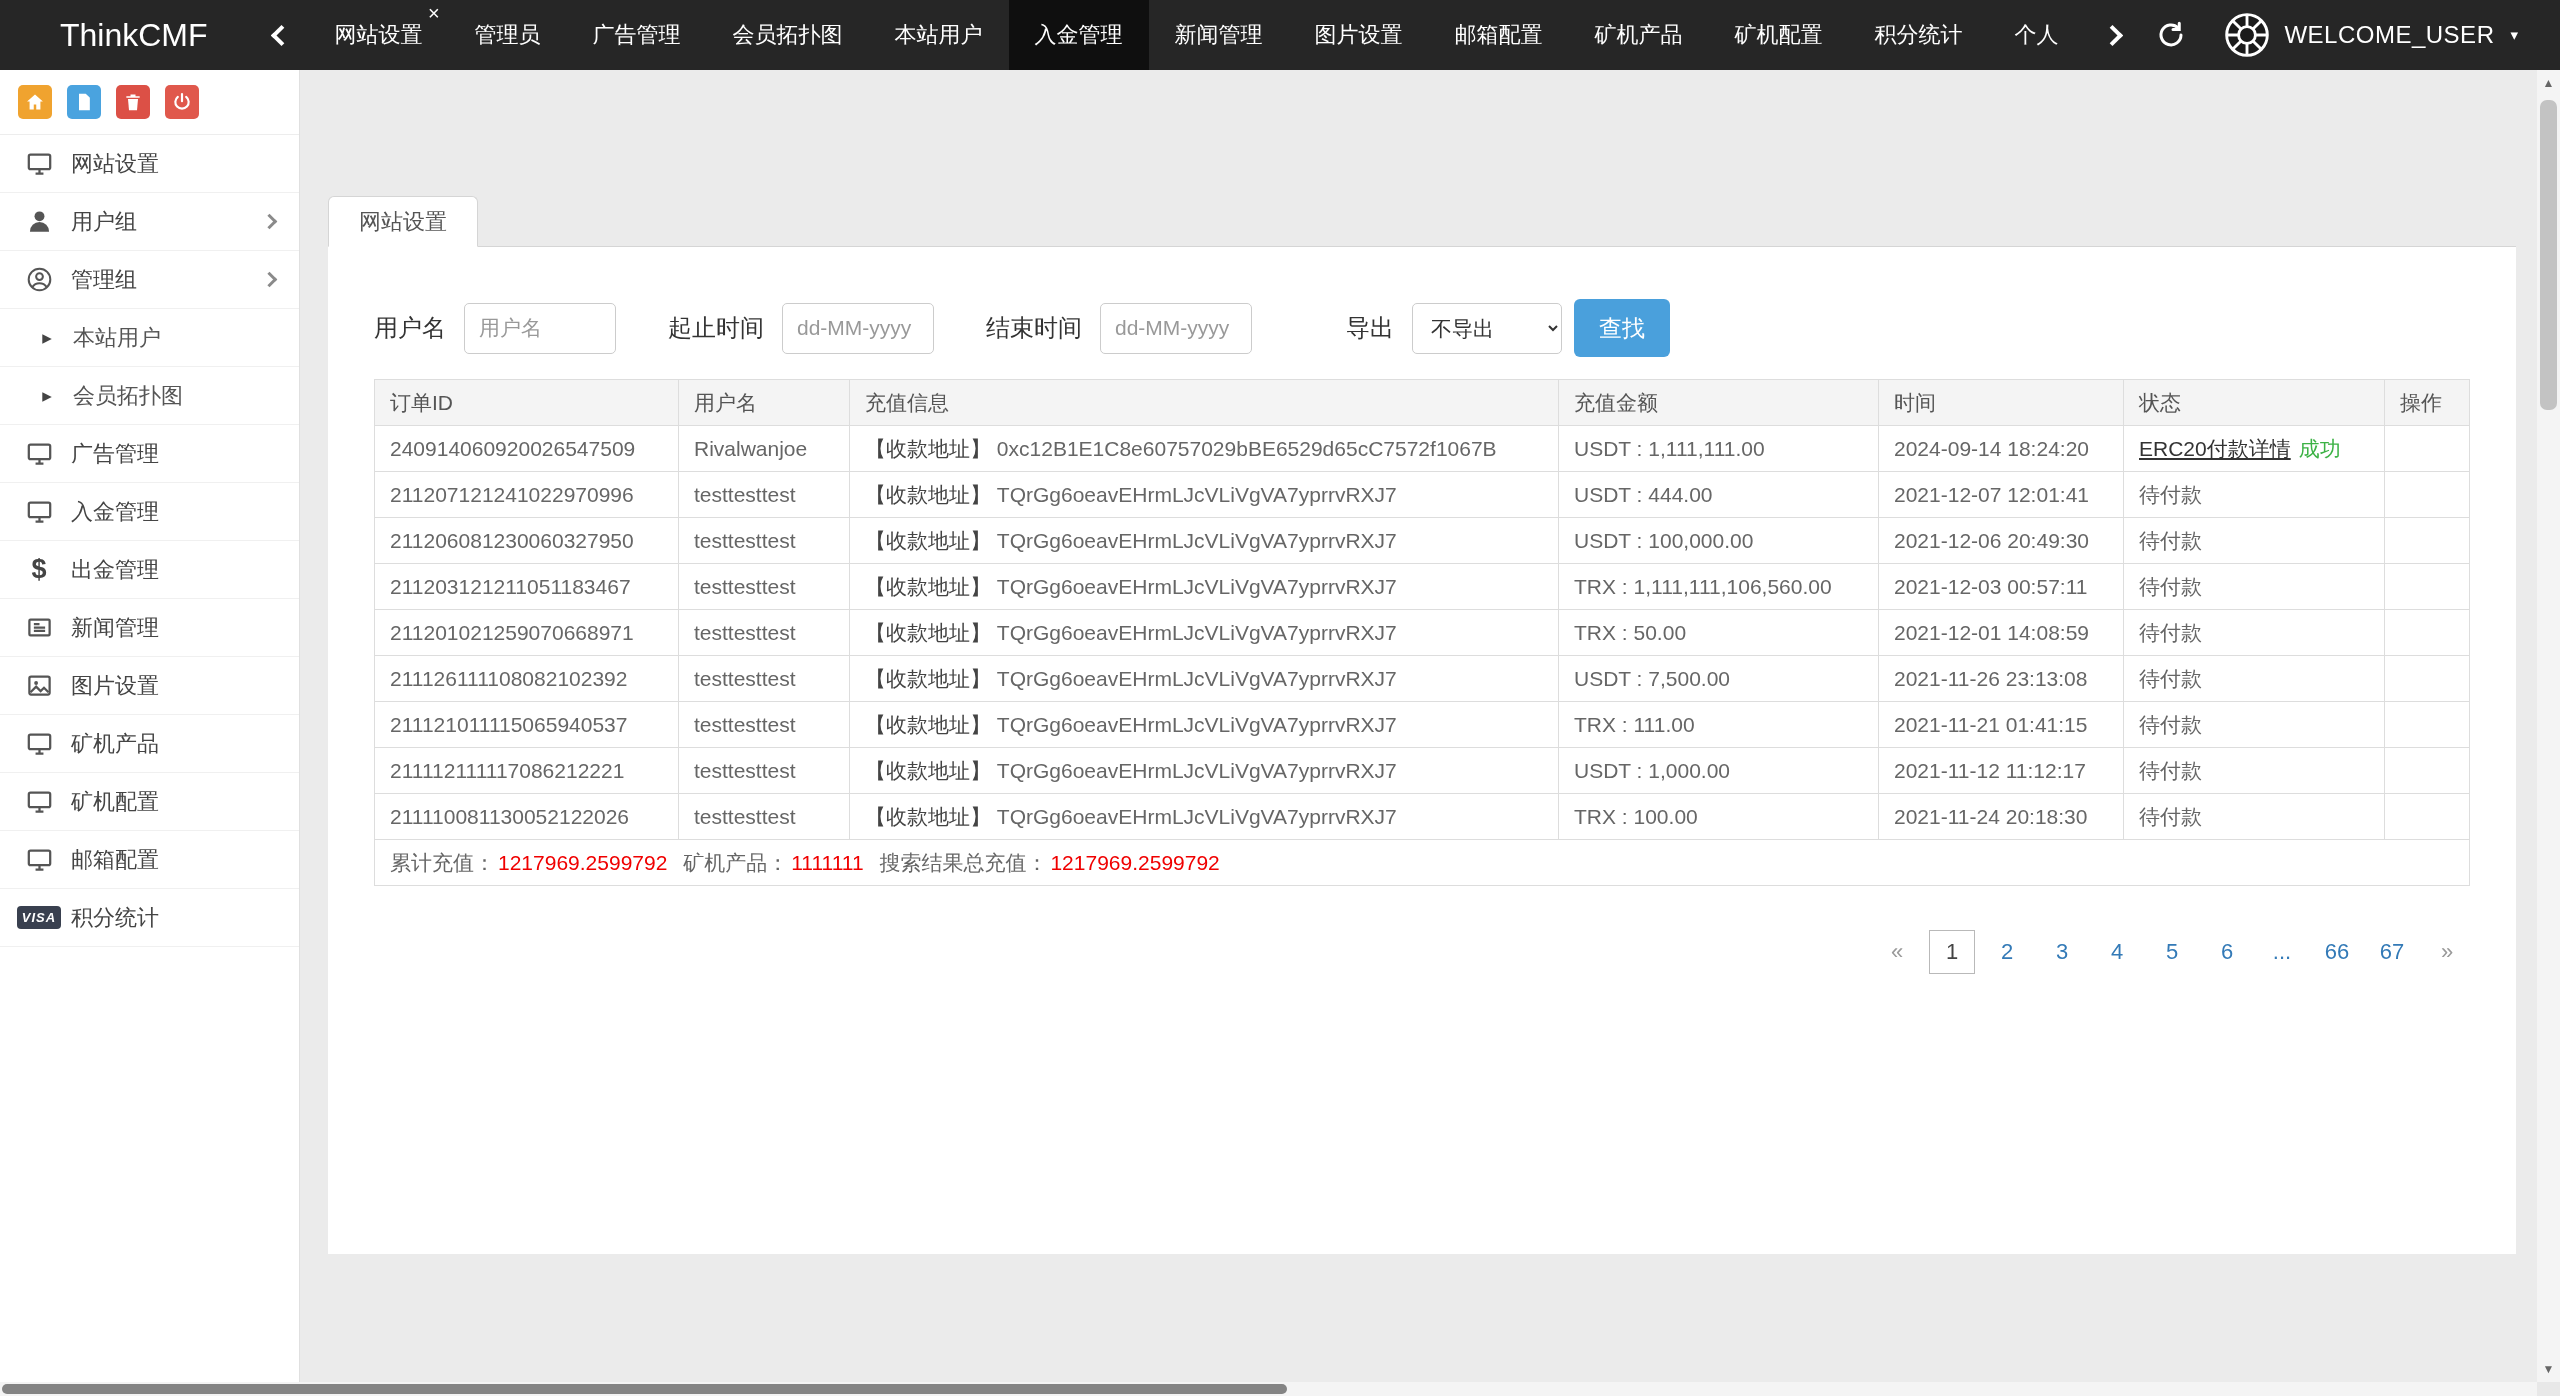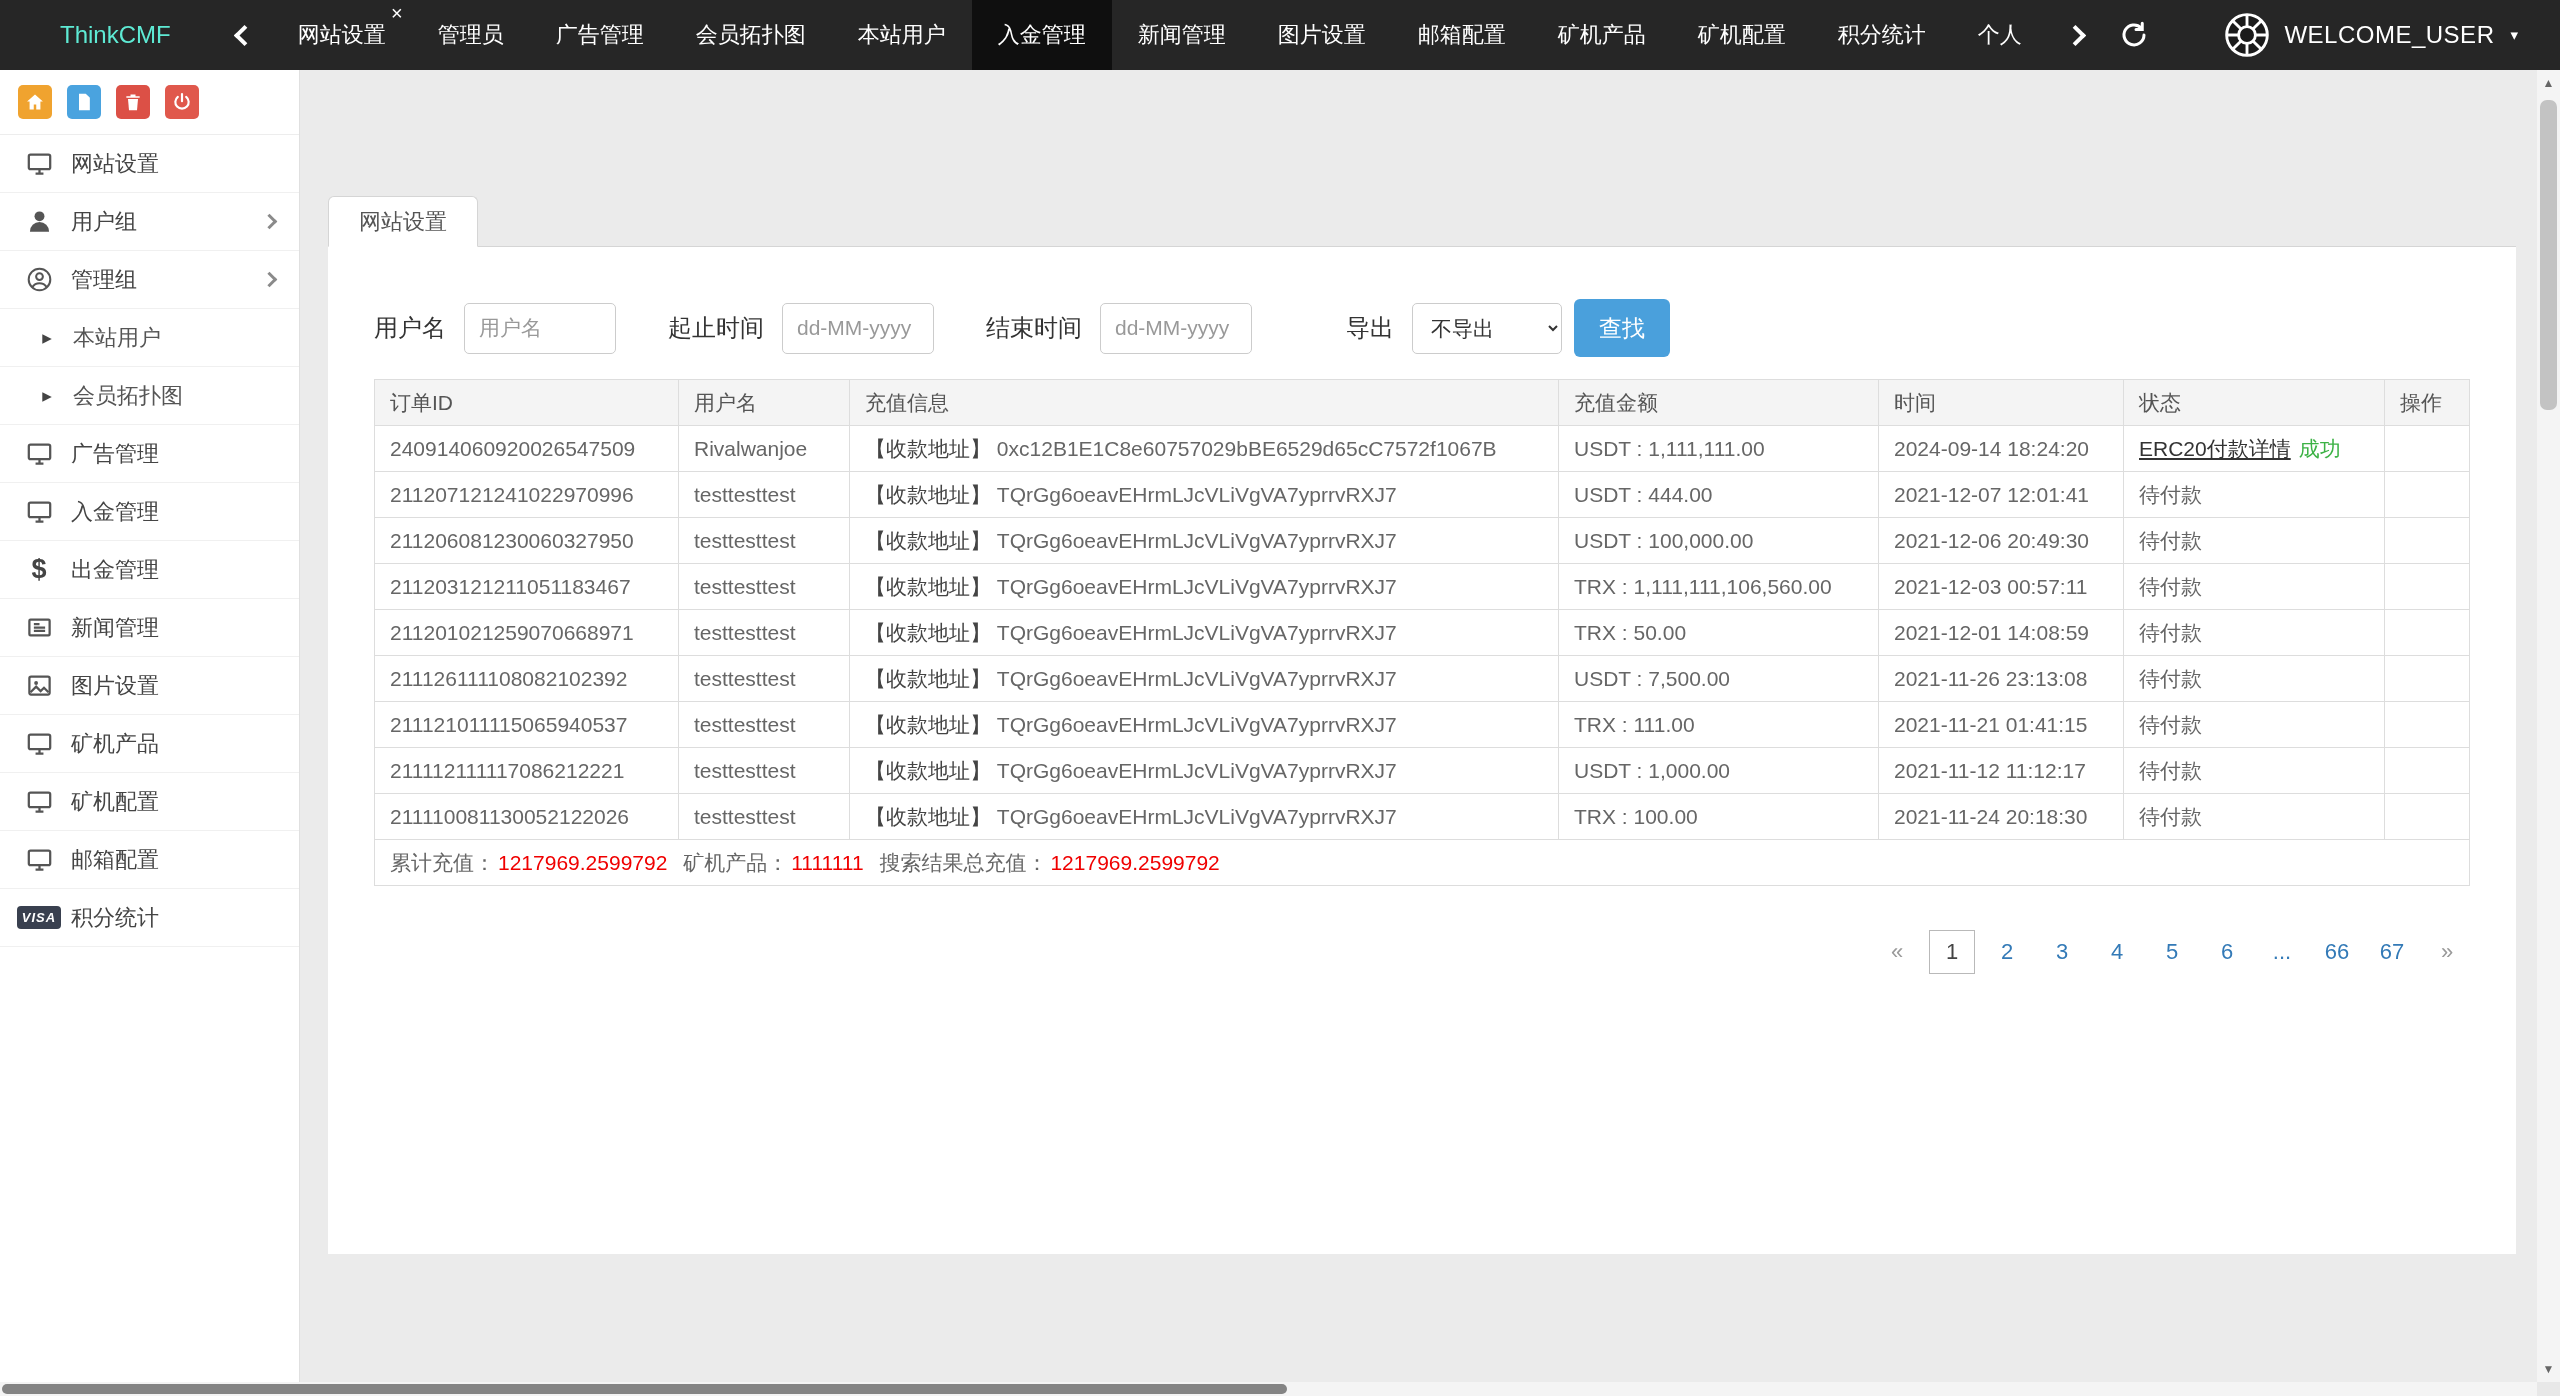--- a/index.html
+++ b/index.html
@@ -5,21 +5,21 @@
   * { margin:0; padding:0; box-sizing:border-box; }
   html,body { width:2560px; height:1396px; overflow:hidden; }
   body {
     font-family:"Liberation Sans","DejaVu Sans",sans-serif;
     background:#ebebeb; color:#333; position:relative;
   }
   :root { --accent:#4aa0dc; --danger:#f00000; --success:#3cb245; }
 
   
   .navbar { height:70px; background:#262626; display:flex; align-items:stretch; color:#fff; position:relative; z-index:5; }
-  .brand { display:flex; align-items:center; padding:0 46px 0 60px; font-size:24px; color:#5eead4; cursor:pointer; }
+  .brand { display:flex; align-items:center; padding:0 46px 0 60px; font-size:32px; color:#ffffff; cursor:pointer; }
   .nav-scroll { display:flex; align-items:center; padding:0 20px; cursor:pointer; }
   .chev { width:15px; height:15px; border-left:4px solid #fff; border-bottom:4px solid #fff; transform:rotate(45deg); }
   .chev.right { transform:rotate(225deg); }
   .nav-menu { display:flex; align-items:stretch; }
   .nav-item { display:flex; align-items:center; padding:0 26px; font-size:22px; position:relative; cursor:pointer; white-space:nowrap; }
   .nav-item.active { background:#0f0f0f; }
   .nav-close { position:absolute; top:3px; right:9px; font-size:20px; line-height:1; color:#fff; }
   .nav-refresh { display:flex; align-items:center; padding:0 16px; cursor:pointer; color:#fff; }
   .nav-refresh svg { width:30px; height:30px; }
   .nav-right { margin-left:auto; display:flex; align-items:center; gap:14px; padding-right:42px; cursor:pointer; }

